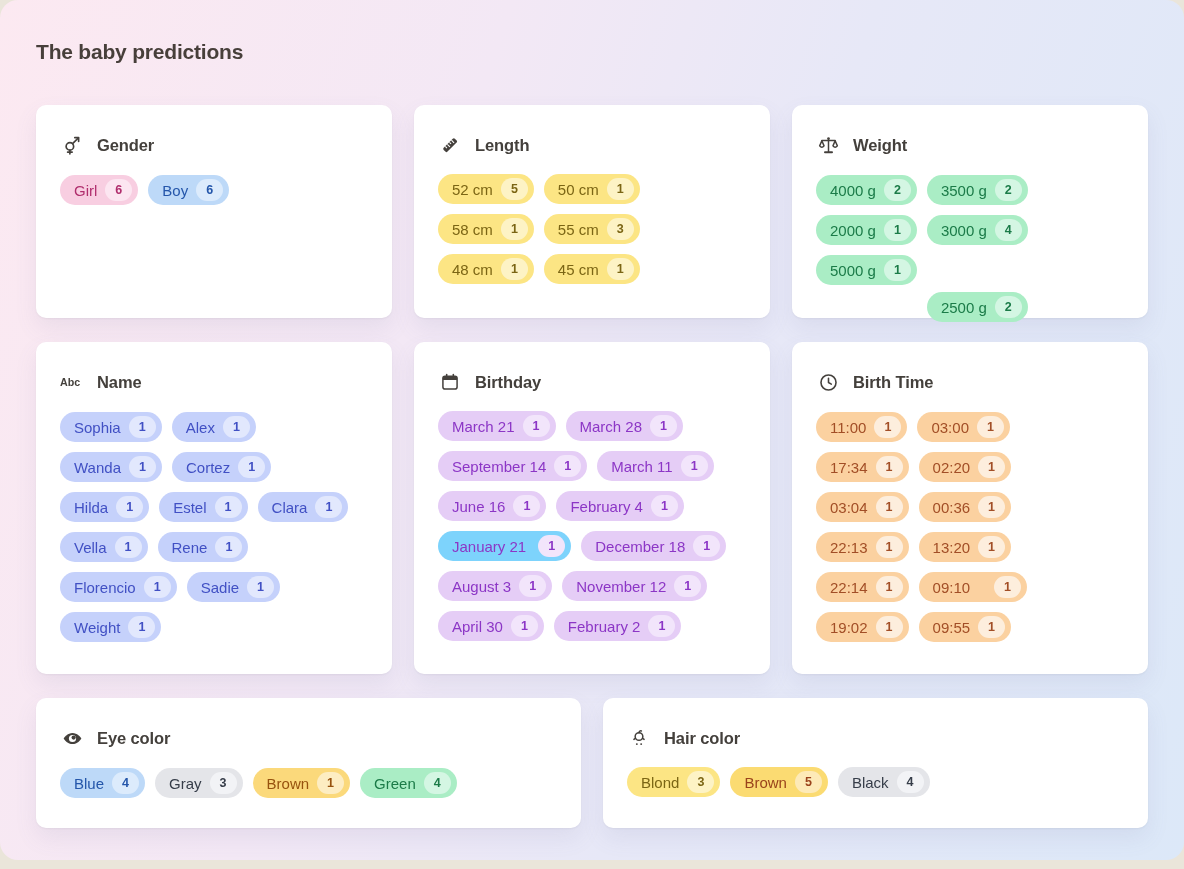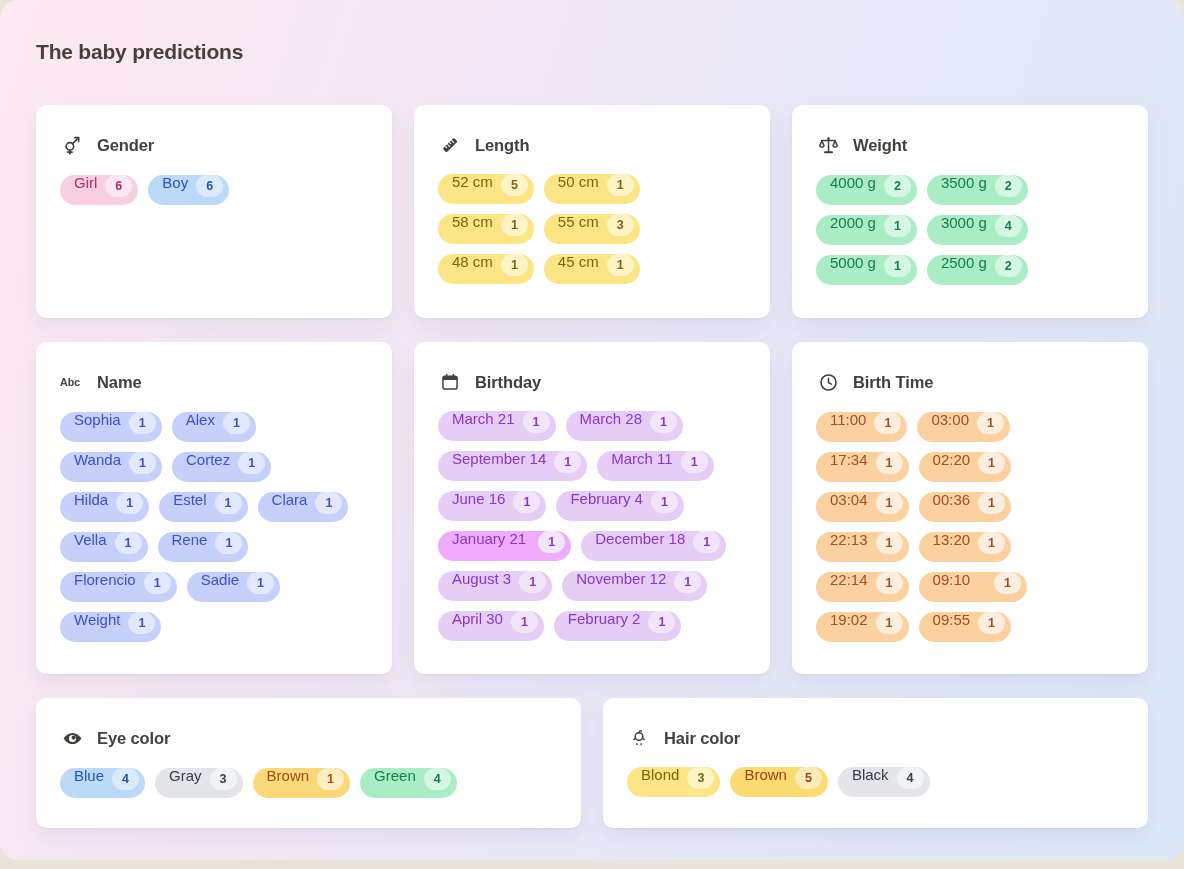--- a/index.html
+++ b/index.html
@@ -45,21 +45,21 @@
   .card-title {
     font-size: 16.5px;
     font-weight: 700;
     color: #44403c;
     letter-spacing: -0.1px;
   }
   .card-body { display: flex; flex-direction: column; gap: 10px; }
   .pill-row { display: flex; gap: 10px; }
   .pill {
     display: inline-flex;
-    align-items: flex-start;
+    align-items: center;
     gap: 8px;
     height: 30px;
     border: none;
     border-radius: 15px;
     padding: 0 6px 0 14px;
     font-family: inherit;
     font-size: 15px;
     line-height: 1;
     cursor: pointer;
     white-space: nowrap;
@@ -194,21 +194,21 @@
             <button class="pill" style="background: rgb(170, 237, 197); color: rgb(27, 123, 72);">
               <span class="pill-label">3000 g</span>
               <span class="pill-count" style="background: rgb(212, 246, 227);">4</span>
             </button>
           </div>
           <div class="pill-row">
             <button class="pill" style="background: rgb(170, 237, 197); color: rgb(27, 123, 72);">
               <span class="pill-label">5000 g</span>
               <span class="pill-count" style="background: rgb(212, 246, 227);">1</span>
             </button>
-            <button class="pill" style="background: rgb(170, 237, 197); color: rgb(27, 123, 72);">
+            <button class="pill" style="background: rgb(170, 237, 197); color: rgb(27, 123, 72); margin-top: 37px;">
               <span class="pill-label">2500 g</span>
               <span class="pill-count" style="background: rgb(212, 246, 227);">2</span>
             </button>
           </div>
         </div>
     </section>
   </div>
 
   <div class="grid-row r2">
     <section class="card">
@@ -321,21 +321,21 @@
             <button class="pill" style="background: rgb(229, 205, 246); color: rgb(140, 54, 198);">
               <span class="pill-label">June 16</span>
               <span class="pill-count" style="background: rgb(242, 229, 251);">1</span>
             </button>
             <button class="pill" style="background: rgb(229, 205, 246); color: rgb(140, 54, 198);">
               <span class="pill-label">February 4</span>
               <span class="pill-count" style="background: rgb(242, 229, 251);">1</span>
             </button>
           </div>
           <div class="pill-row">
-            <button class="pill" style="background: #f0abfc; color: rgb(140, 54, 198); gap: 12px;">
+            <button class="pill" style="background: #7dd3fc; color: rgb(140, 54, 198); gap: 12px;">
               <span class="pill-label">January 21</span>
               <span class="pill-count" style="background: rgb(242, 229, 251);">1</span>
             </button>
             <button class="pill" style="background: rgb(229, 205, 246); color: rgb(140, 54, 198);">
               <span class="pill-label">December 18</span>
               <span class="pill-count" style="background: rgb(242, 229, 251);">1</span>
             </button>
           </div>
           <div class="pill-row">
             <button class="pill" style="background: rgb(229, 205, 246); color: rgb(140, 54, 198);">

